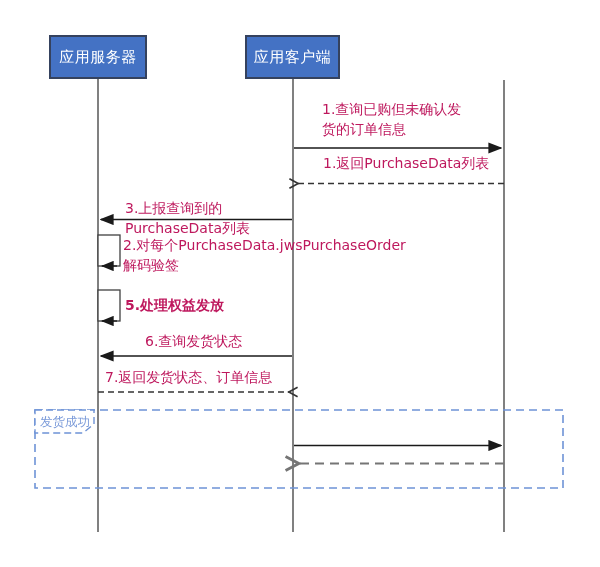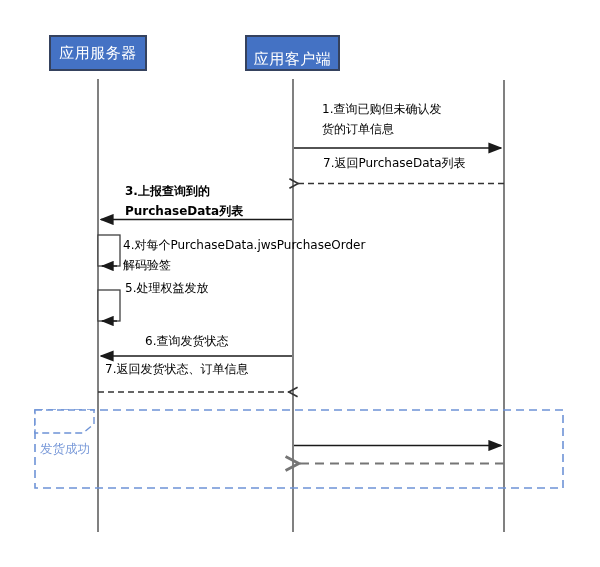--- a/index.html
+++ b/index.html
@@ -2,43 +2,43 @@
 <html><head>
 <meta charset="utf-8">
 <style>
   html,body{margin:0;padding:0;background:#ffffff;}
   .stage{
     position:relative;width:600px;height:567px;background:#ffffff;overflow:hidden;
     font-family:"DejaVu Sans","Liberation Sans",sans-serif;
   }
   .layer{position:absolute;left:0;top:0;width:600px;height:567px;}
   .actor{
-    position:absolute;top:35px;height:36px;box-sizing:border-box;
+    position:absolute;top:35px;height:44px;box-sizing:border-box;
     background:#4472c4;border:2px solid #35425e;
     color:#ffffff;font-size:15px;letter-spacing:.5px;
     display:flex;align-items:center;justify-content:center;
   }
   .actor-server{left:49px;width:98px;}
-  .actor-client{left:245px;width:95px;align-items:flex-end;}
+  .actor-client{left:245px;width:95px;}
   .actor-iap{left:455px;width:99px;}
   .msg{
-    position:absolute;font-size:12px;line-height:20px;color:#000000;
+    position:absolute;font-size:14px;line-height:20px;color:#be185d;
     white-space:pre-line;
   }
   .m1{left:322px;top:99px;}
   .m2{left:323px;top:153px;}
-  .m3{left:125px;top:181px;font-weight:bold;}
+  .m3{left:125px;top:198px;}
   .m4{left:123px;top:235px;}
-  .m5{left:125px;top:278px;}
+  .m5{left:125px;top:295px;font-weight:bold;}
   .m6{left:145px;top:331px;text-align:center;}
-  .m7{left:105px;top:359px;}
+  .m7{left:105px;top:367px;}
   .m8{left:357px;top:421px;}
   .frame-label{
     position:absolute;left:40px;top:414px;font-size:12.5px;line-height:16px;
-    color:#7a9ad9;white-space:nowrap;margin-top:27px;
+    color:#7a9ad9;white-space:nowrap;
   }
   svg{display:block;}
 </style>
 </head>
 <body>
 
 <div class="stage">
 
   <svg class="layer" width="600" height="567" viewBox="0 0 600 567">
     <defs>
@@ -83,24 +83,24 @@
 
   <div class="actor actor-server">
     <span>应用服务器</span>
   </div>
   <div class="actor actor-client">
     <span>应用客户端</span>
   </div>
 
   <div class="msg m1">1.查询已购但未确认发
 货的订单信息</div>
-  <div class="msg m2">7.返回PurchaseData列表</div>
+  <div class="msg m2">1.返回PurchaseData列表</div>
   <div class="msg m3">3.上报查询到的
 PurchaseData列表</div>
-  <div class="msg m4">4.对每个PurchaseData.jwsPurchaseOrder
+  <div class="msg m4">2.对每个PurchaseData.jwsPurchaseOrder
 解码验签</div>
   <div class="msg m5">5.处理权益发放</div>
   <div class="msg m6">6.查询发货状态</div>
   <div class="msg m7">7.返回发货状态、订单信息</div>
 
   <div class="frame-label">发货成功</div>
 
 </div>
 
 </body></html>

